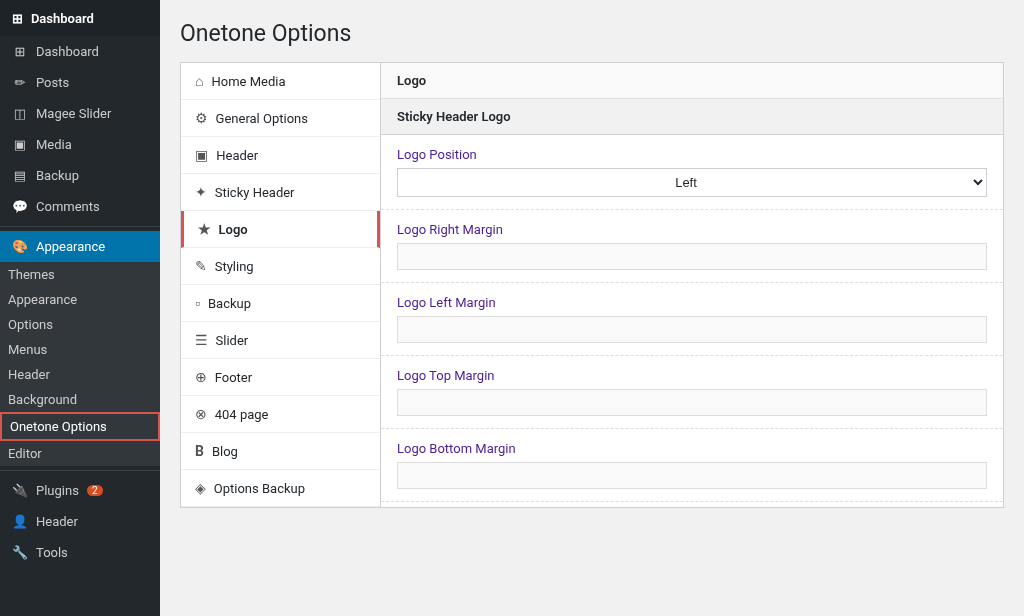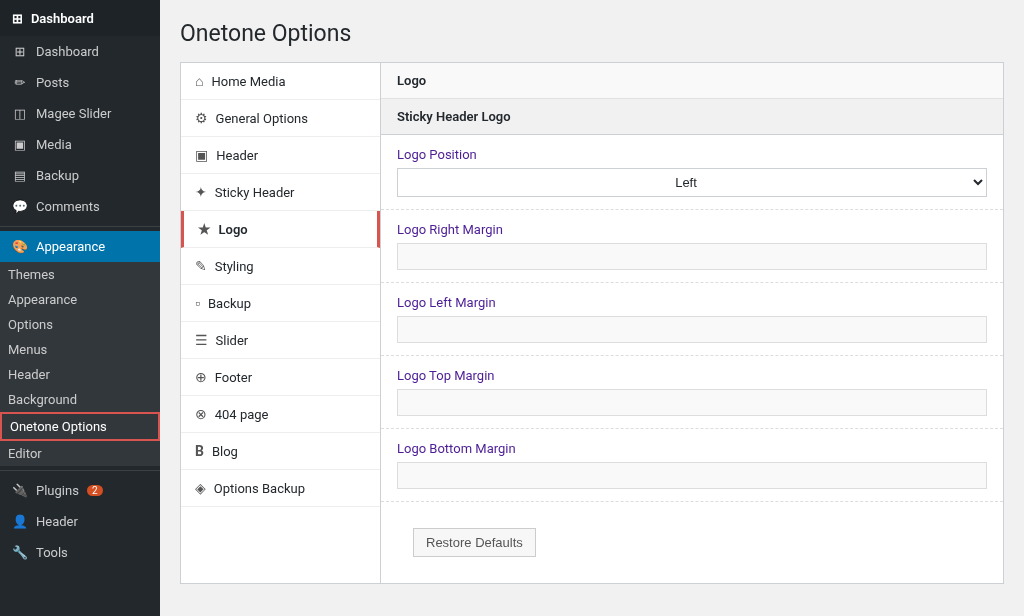--- a/index.html
+++ b/index.html
@@ -321,19 +321,16 @@
       <div class="settings-row">
         <label>Logo Top Margin</label>
         <input type="text" value="" style="">
       </div>
 
       <div class="settings-row">
         <label>Logo Bottom Margin</label>
         <input type="text" value="" style="">
       </div>
 
-      <div style="padding: 10px 16px;">
-        <button class="restore-btn">Restore Defaults</button>
-      </div>
 
     </div>
   </div>
 </div>
 
 </body></html>

